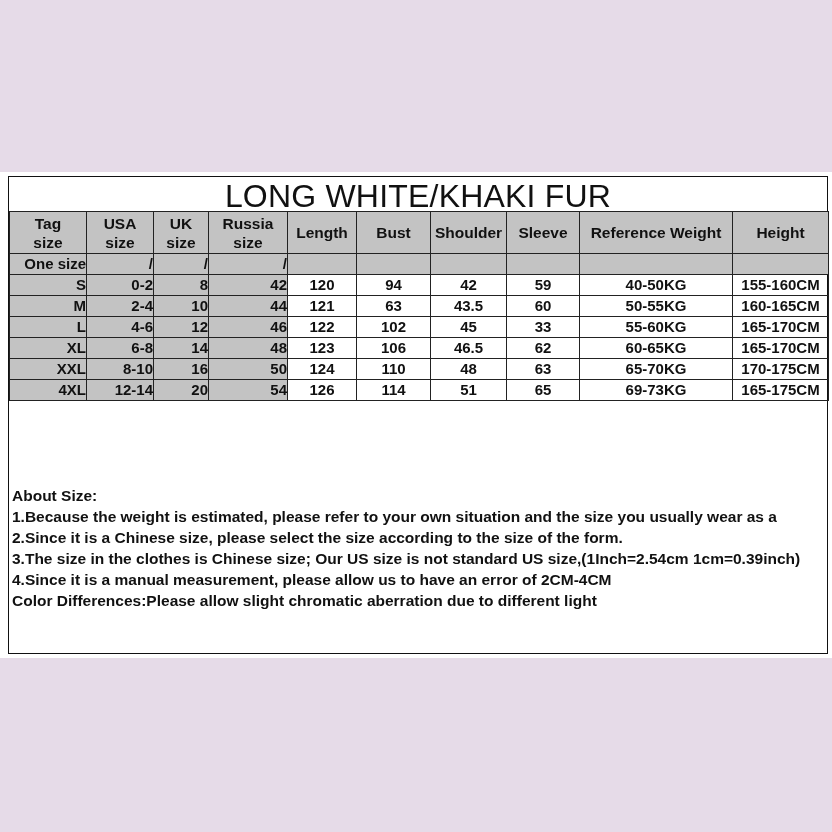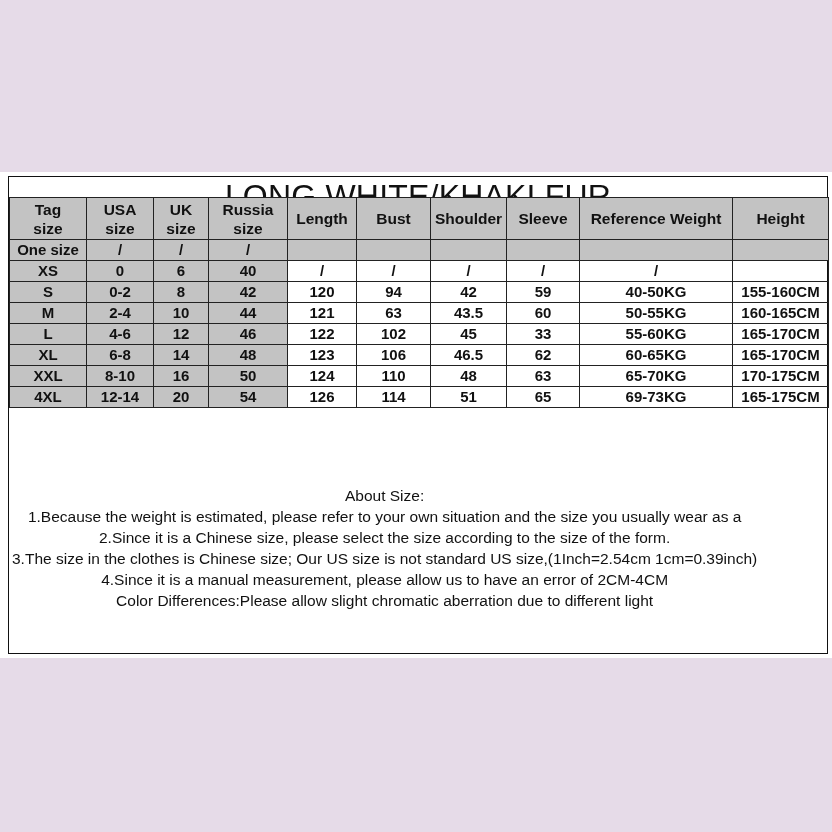--- a/index.html
+++ b/index.html
@@ -1,25 +1,25 @@
 <!DOCTYPE html>
 <html><head>
 <meta charset="utf-8">
 <style>
   html,body{margin:0;padding:0;}
   body{width:832px;height:832px;background:#e6dbe8;position:relative;overflow:hidden;font-family:"Liberation Sans",sans-serif;}
   .sheet{position:absolute;left:0;top:172px;width:832px;height:486px;background:#ffffff;}
   .frame{position:absolute;left:8px;top:4px;width:820px;height:478px;border:1px solid #111;box-sizing:border-box;background:#fff;}
   .title{position:absolute;left:0;top:0;width:100%;height:34px;text-align:center;font-size:32px;line-height:38px;color:#111;letter-spacing:0.2px;}
-  table{position:absolute;left:0;top:20px;border-collapse:collapse;width:819px;table-layout:fixed;padding-left:48px;}
+  table{position:absolute;left:0;top:34px;border-collapse:collapse;width:819px;table-layout:fixed;padding-left:48px;}
   td{border:1px solid #222;text-align:center;font-weight:bold;font-size:15px;color:#111;padding:0;height:20px;line-height:20px;}
   tr.head td{height:41px;line-height:19px;background:#c3c3c3;font-size:15.5px;}
   tr.onesize td{background:#c3c3c3;}
-  td.g{background:#c3c3c3;}
-  .notes{position:absolute;left:3px;top:308px;font-size:15.5px;font-weight:normal;color:#111;line-height:21px;text-align:center;}
+  td.g{background:#c3c3c3;text-align:right;}
+  .notes{position:absolute;left:3px;top:308px;font-size:15.5px;font-weight:bold;color:#111;line-height:21px;}
   .notes div{white-space:nowrap;}
 </style>
 </head>
 <body>
 
 <div class="sheet">
   <div class="frame">
     <div class="title">LONG WHITE/KHAKI FUR</div>
     <table>
       <colgroup>
@@ -50,32 +50,20 @@
           <tr class="onesize">
             <td class="g">One size</td>
             <td class="g">/</td>
             <td class="g">/</td>
             <td class="g">/</td>
             <td></td>
             <td></td>
             <td></td>
             <td></td>
             <td></td>
-            <td></td>
-          </tr>
-          <tr>
-            <td class="g">XS</td>
-            <td class="g">0</td>
-            <td class="g">6</td>
-            <td class="g">40</td>
-            <td>/</td>
-            <td>/</td>
-            <td>/</td>
-            <td>/</td>
-            <td>/</td>
             <td></td>
           </tr>
           <tr>
             <td class="g">S</td>
             <td class="g">0-2</td>
             <td class="g">8</td>
             <td class="g">42</td>
             <td>120</td>
             <td>94</td>
             <td>42</td>

